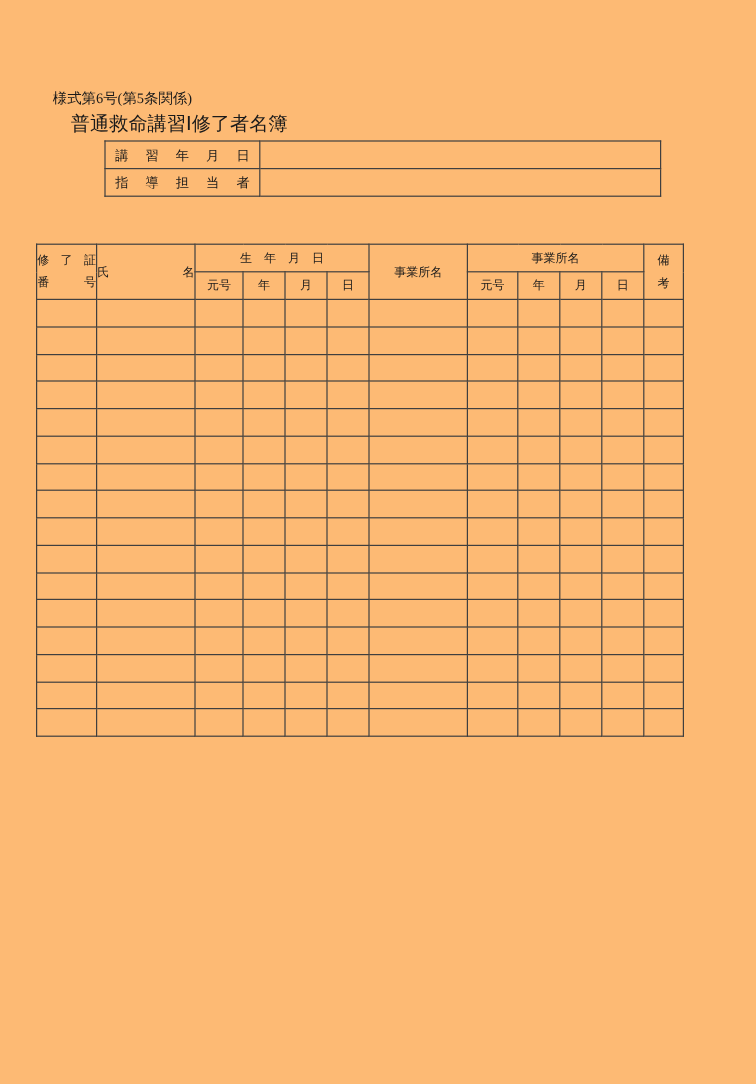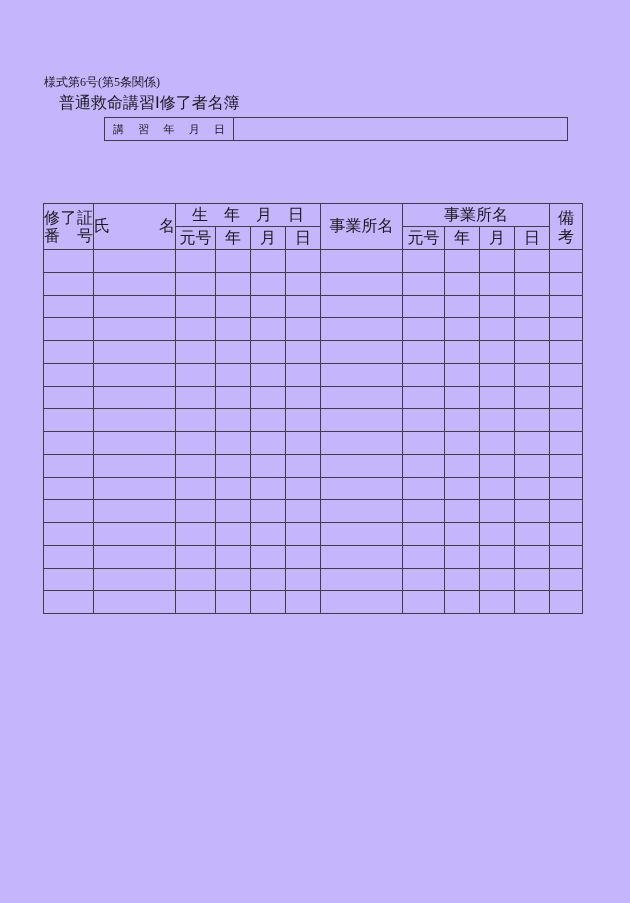--- a/index.html
+++ b/index.html
@@ -6,21 +6,21 @@
   html, body { background: #ffffff; }
   body {
     font-family: "Liberation Serif", "DejaVu Serif", serif;
     color: #1a1a1a;
     -webkit-font-smoothing: antialiased;
   }
   .page {
     position: relative;
     width: 630px;
     height: 903px;
-    background: #c4b5fd;
+    background: #fdba74;
     overflow: hidden;
   }
   .form-number {
     position: absolute;
     left: 44px;
     top: 75px;
     font-size: 12px;
     line-height: 15px;
     white-space: nowrap;
   }
@@ -39,35 +39,35 @@
   }
   td, th {
     border: 1px solid #3f3f3f;
     font-weight: normal;
     vertical-align: middle;
     overflow: hidden;
   }
   
   .info-table {
     position: absolute;
-    left: 104px;
+    left: 87px;
     top: 117px;
     width: 463px;
     font-size: 11px;
   }
   .info-table tr { height: 23px; }
   .info-table .label { padding: 0 8px; }
   .info-table .value { padding: 0 4px; }
   
   .roster {
     position: absolute;
-    left: 43px;
+    left: 30px;
     top: 203px;
     width: 539px;
-    font-size: 16px;
+    font-size: 10px;
   }
   .roster thead tr { height: 23px; }
   .roster tbody tr { height: 22.75px; }
   .roster th { padding: 0; text-align: center; }
   .justify {
     text-align: justify;
     text-align-last: justify;
     -moz-text-align-last: justify;
   }
   .cert-head { padding: 0 5px; line-height: 18px; }
@@ -87,20 +87,24 @@
   <div class="doc-title">普通救命講習Ⅰ修了者名簿</div>
 
   <table class="info-table">
     <colgroup>
       <col style="width:129px">
       <col style="width:334px">
     </colgroup>
     <tbody>
       <tr>
         <td class="label justify">講習年月日</td>
+        <td class="value"></td>
+      </tr>
+      <tr>
+        <td class="label justify">指導担当者</td>
         <td class="value"></td>
       </tr>
     </tbody>
   </table>
 
   <table class="roster">
     <colgroup>
       <col style="width:50px">
       <col style="width:82px">
       <col style="width:40px">

